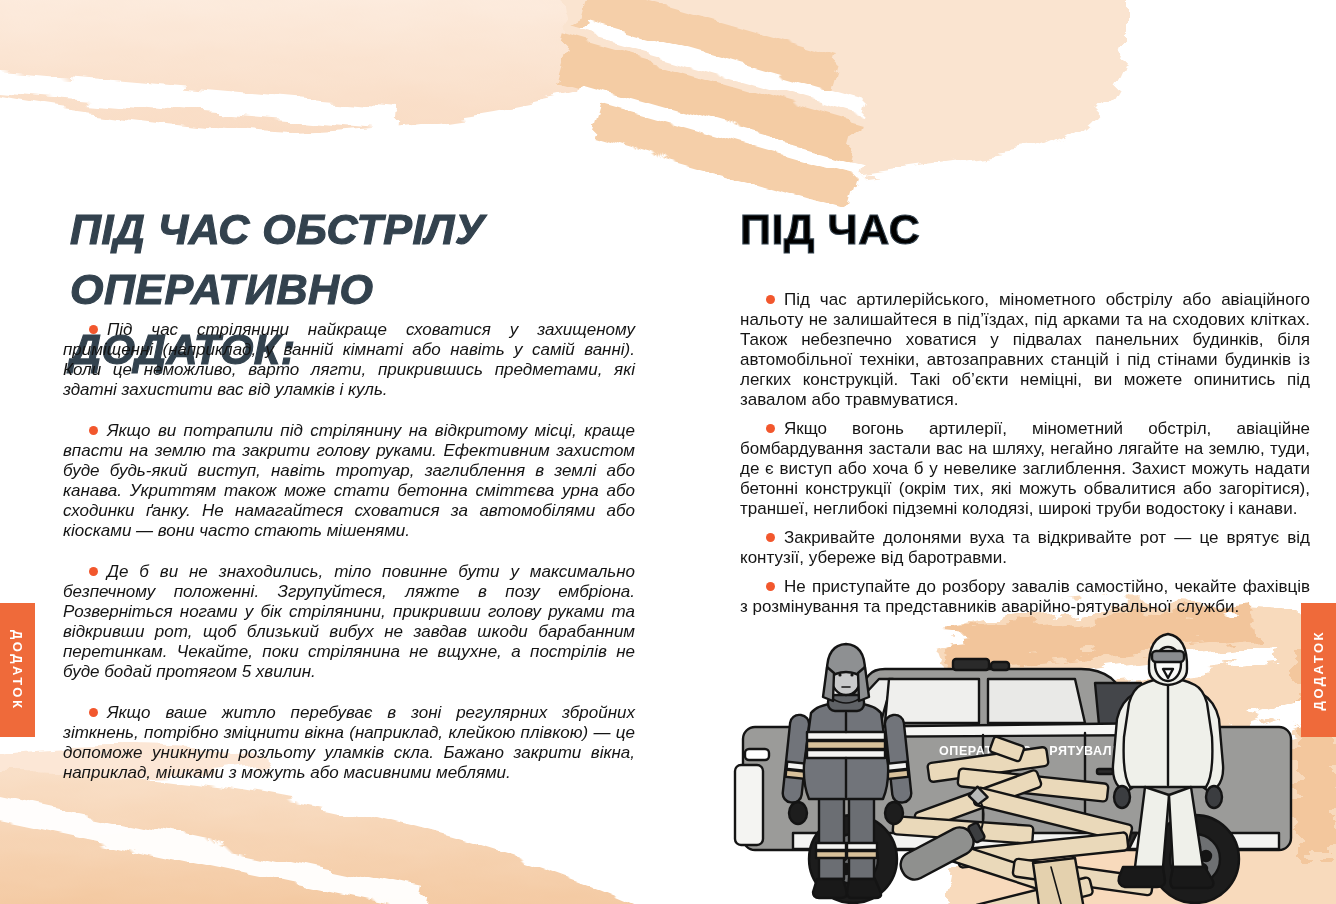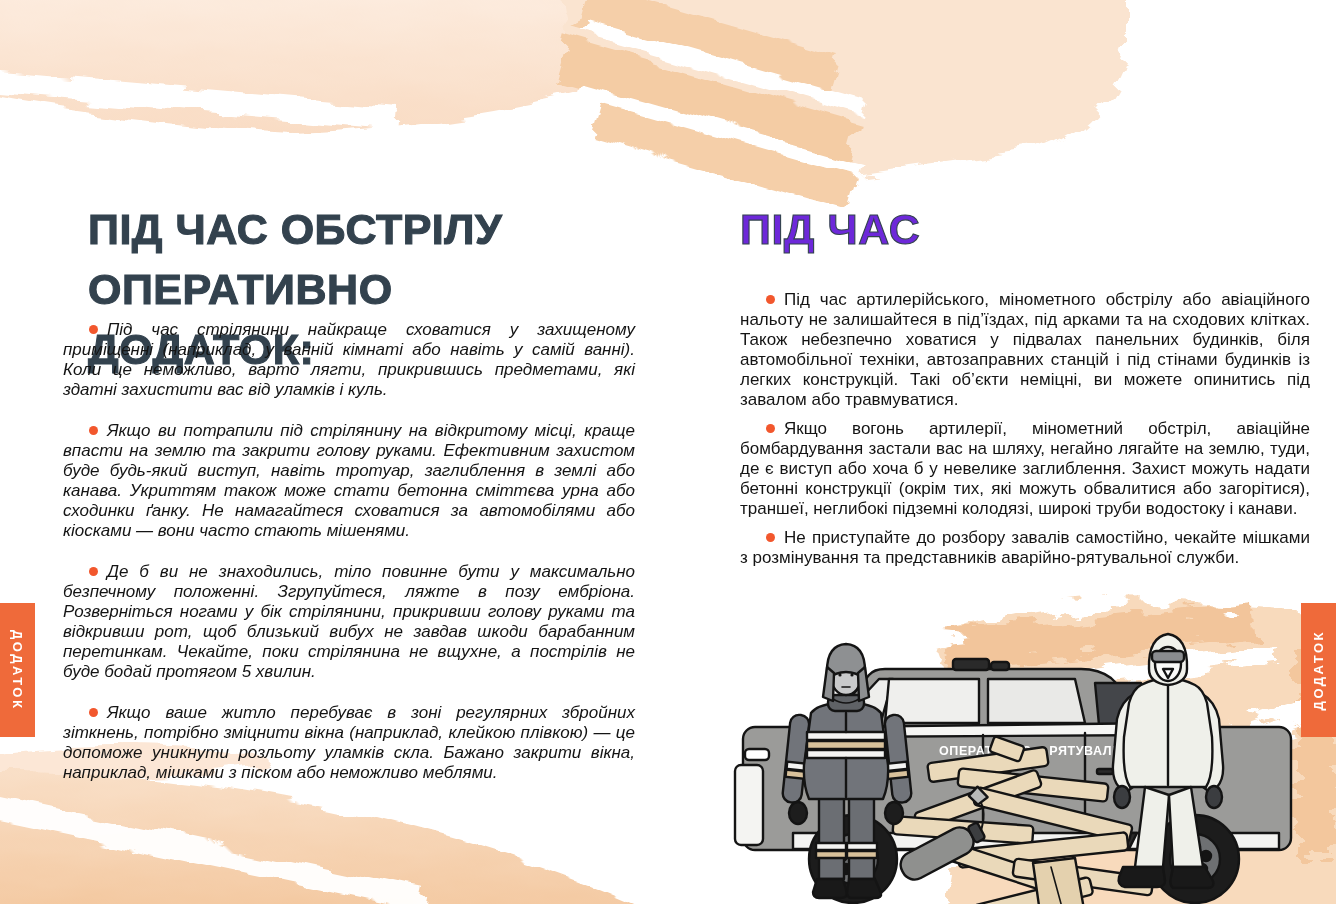--- a/index.html
+++ b/index.html
@@ -11,21 +11,21 @@
        display:flex;align-items:center;justify-content:center;}
   .tab-left{left:0;}
   .tab-right{right:0;}
   .tab span{writing-mode:vertical-rl;color:#ffffff;font-size:13px;font-weight:700;
             letter-spacing:2.5px;white-space:nowrap;}
   .tab-right span{transform:rotate(180deg);}
   
   .heading{position:absolute;z-index:2;color:#33424e;font-weight:700;
            font-size:43px;line-height:60px;letter-spacing:.5px;
            -webkit-text-stroke:1.1px #33424e;}
-  .heading-left{left:88px;top:170px;}
+  .heading-left{left:70px;top:170px;font-style:italic;}
   .heading-right{left:740px;top:170px;}
   
   .body-col{position:absolute;z-index:2;font-size:17px;line-height:20px;color:#141414;
             text-align:justify;}
   .body-left{left:63px;top:320px;width:572px;font-style:italic;}
   .body-right{left:740px;top:290px;width:570px;}
   .bullet{margin:0 0 21px 0;text-indent:26px;}
   .body-right .bullet{margin-bottom:9px;}
   .dot{display:inline-block;width:9px;height:9px;border-radius:50%;
        margin-right:9px;vertical-align:1px;}
@@ -94,30 +94,31 @@
 
   <h1 class="heading heading-left" style="color: rgb(51, 66, 78); -webkit-text-stroke: 1.1px rgb(51, 66, 78);">
     <div>ПІД ЧАС ОБСТРІЛУ</div>
     <div>ОПЕРАТИВНО</div>
     <div>ДОДАТОК:</div>
   </h1>
   <div class="body-col body-left">
     <p class="bullet"><span class="dot" style="background: rgb(242, 87, 45);"></span><span>Під час стрілянини найкраще сховатися у захищеному приміщенні (наприклад, у ванній кімнаті або навіть у самій ванні). Коли це неможливо, варто лягти, прикрившись предметами, які здатні захистити вас від уламків і куль.</span></p>
     <p class="bullet"><span class="dot" style="background: rgb(242, 87, 45);"></span><span>Якщо ви потрапили під стрілянину на відкритому місці, краще впасти на землю та закрити голову руками. Ефективним захистом буде будь-який виступ, навіть тротуар, заглиблення в землі або канава. Укриттям також може стати бетонна сміттєва урна або сходинки ґанку. Не намагайтеся сховатися за автомобілями або кіосками — вони часто стають мішенями.</span></p>
     <p class="bullet"><span class="dot" style="background: rgb(242, 87, 45);"></span><span>Де б ви не знаходились, тіло повинне бути у максимально безпечному положенні. Згрупуйтеся, ляжте в позу ембріона. Розверніться ногами у бік стрілянини, прикривши голову руками та відкривши рот, щоб близький вибух не завдав шкоди барабанним перетинкам. Чекайте, поки стрілянина не вщухне, а пострілів не буде бодай протягом 5 хвилин.</span></p>
-    <p class="bullet"><span class="dot" style="background: rgb(242, 87, 45);"></span><span>Якщо ваше житло перебуває в зоні регулярних збройних зіткнень, потрібно зміцнити вікна (наприклад, клейкою плівкою) — це допоможе уникнути розльоту уламків скла. Бажано закрити вікна, наприклад, мішками з піском або неможливо меблями.</span></p>
-  </div>
-
-  <h1 class="heading heading-right" style="color: #6d28d9; -webkit-text-stroke: 1.1px rgb(51, 66, 78);">
+    <p class="bullet"><span class="dot" style="background: rgb(242, 87, 45);"></span><span>Якщо ваше житло перебуває в зоні регулярних збройних зіткнень, потрібно зміцнити вікна (наприклад, клейкою плівкою) — це допоможе уникнути розльоту уламків скла. Бажано закрити вікна, наприклад, мішками з можуть або масивними меблями.</span></p>
+  </div>
+
+  <h1 class="heading heading-right" style="color: #000000; -webkit-text-stroke: 1.1px rgb(51, 66, 78);">
     <div>ПІД ЧАС</div>
   </h1>
   <div class="body-col body-right">
     <p class="bullet"><span class="dot" style="background: rgb(242, 87, 45);"></span><span>Під час артилерійського, мінометного обстрілу або авіаційного нальоту не залишайтеся в під’їздах, під арками та на сходових клітках. Також небезпечно ховатися у підвалах панельних будинків, біля автомобільної техніки, автозаправних станцій і під стінами будинків із легких конструкцій. Такі об’єкти неміцні, ви можете опинитись під завалом або травмуватися.</span></p>
     <p class="bullet"><span class="dot" style="background: rgb(242, 87, 45);"></span><span>Якщо вогонь артилерії, мінометний обстріл, авіаційне бомбардування застали вас на шляху, негайно лягайте на землю, туди, де є виступ або хоча б у невелике заглиблення. Захист можуть надати бетонні конструкції (окрім тих, які можуть обвалитися або загорітися), траншеї, неглибокі підземні колодязі, широкі труби водостоку і канави.</span></p>
-    <p class="bullet"><span class="dot" style="background: rgb(242, 87, 45);"></span><span>Не приступайте до розбору завалів самостійно, чекайте мішками з розмінування та представників аварійно-рятувальної служби.</span></p>
+    <p class="bullet"><span class="dot" style="background: rgb(242, 87, 45);"></span><span>Закривайте долонями вуха та відкривайте рот — це врятує від контузії, убереже від баротравми.</span></p>
+    <p class="bullet"><span class="dot" style="background: rgb(242, 87, 45);"></span><span>Не приступайте до розбору завалів самостійно, чекайте фахівців з розмінування та представників аварійно-рятувальної служби.</span></p>
   </div>
 
   <svg class="illus" width="570" height="290" viewBox="0 0 570 290">
     <g stroke="#141414" stroke-width="2.4" stroke-linejoin="round" stroke-linecap="round">
 
       <g>
         <path d="M92,114 L136,60 Q141,54 152,54 L348,54 Q366,54 378,63 L428,112 Z" fill="#9b9b99"></path>
         <polygon points="103,110 146,64 160,64 147,110" fill="#eeeeec"></polygon>
         <polygon points="156,64 246,64 246,108 152,108" fill="#efefed"></polygon>
         <polygon points="255,64 342,64 352,108 255,108" fill="#e9e9e7"></polygon>

